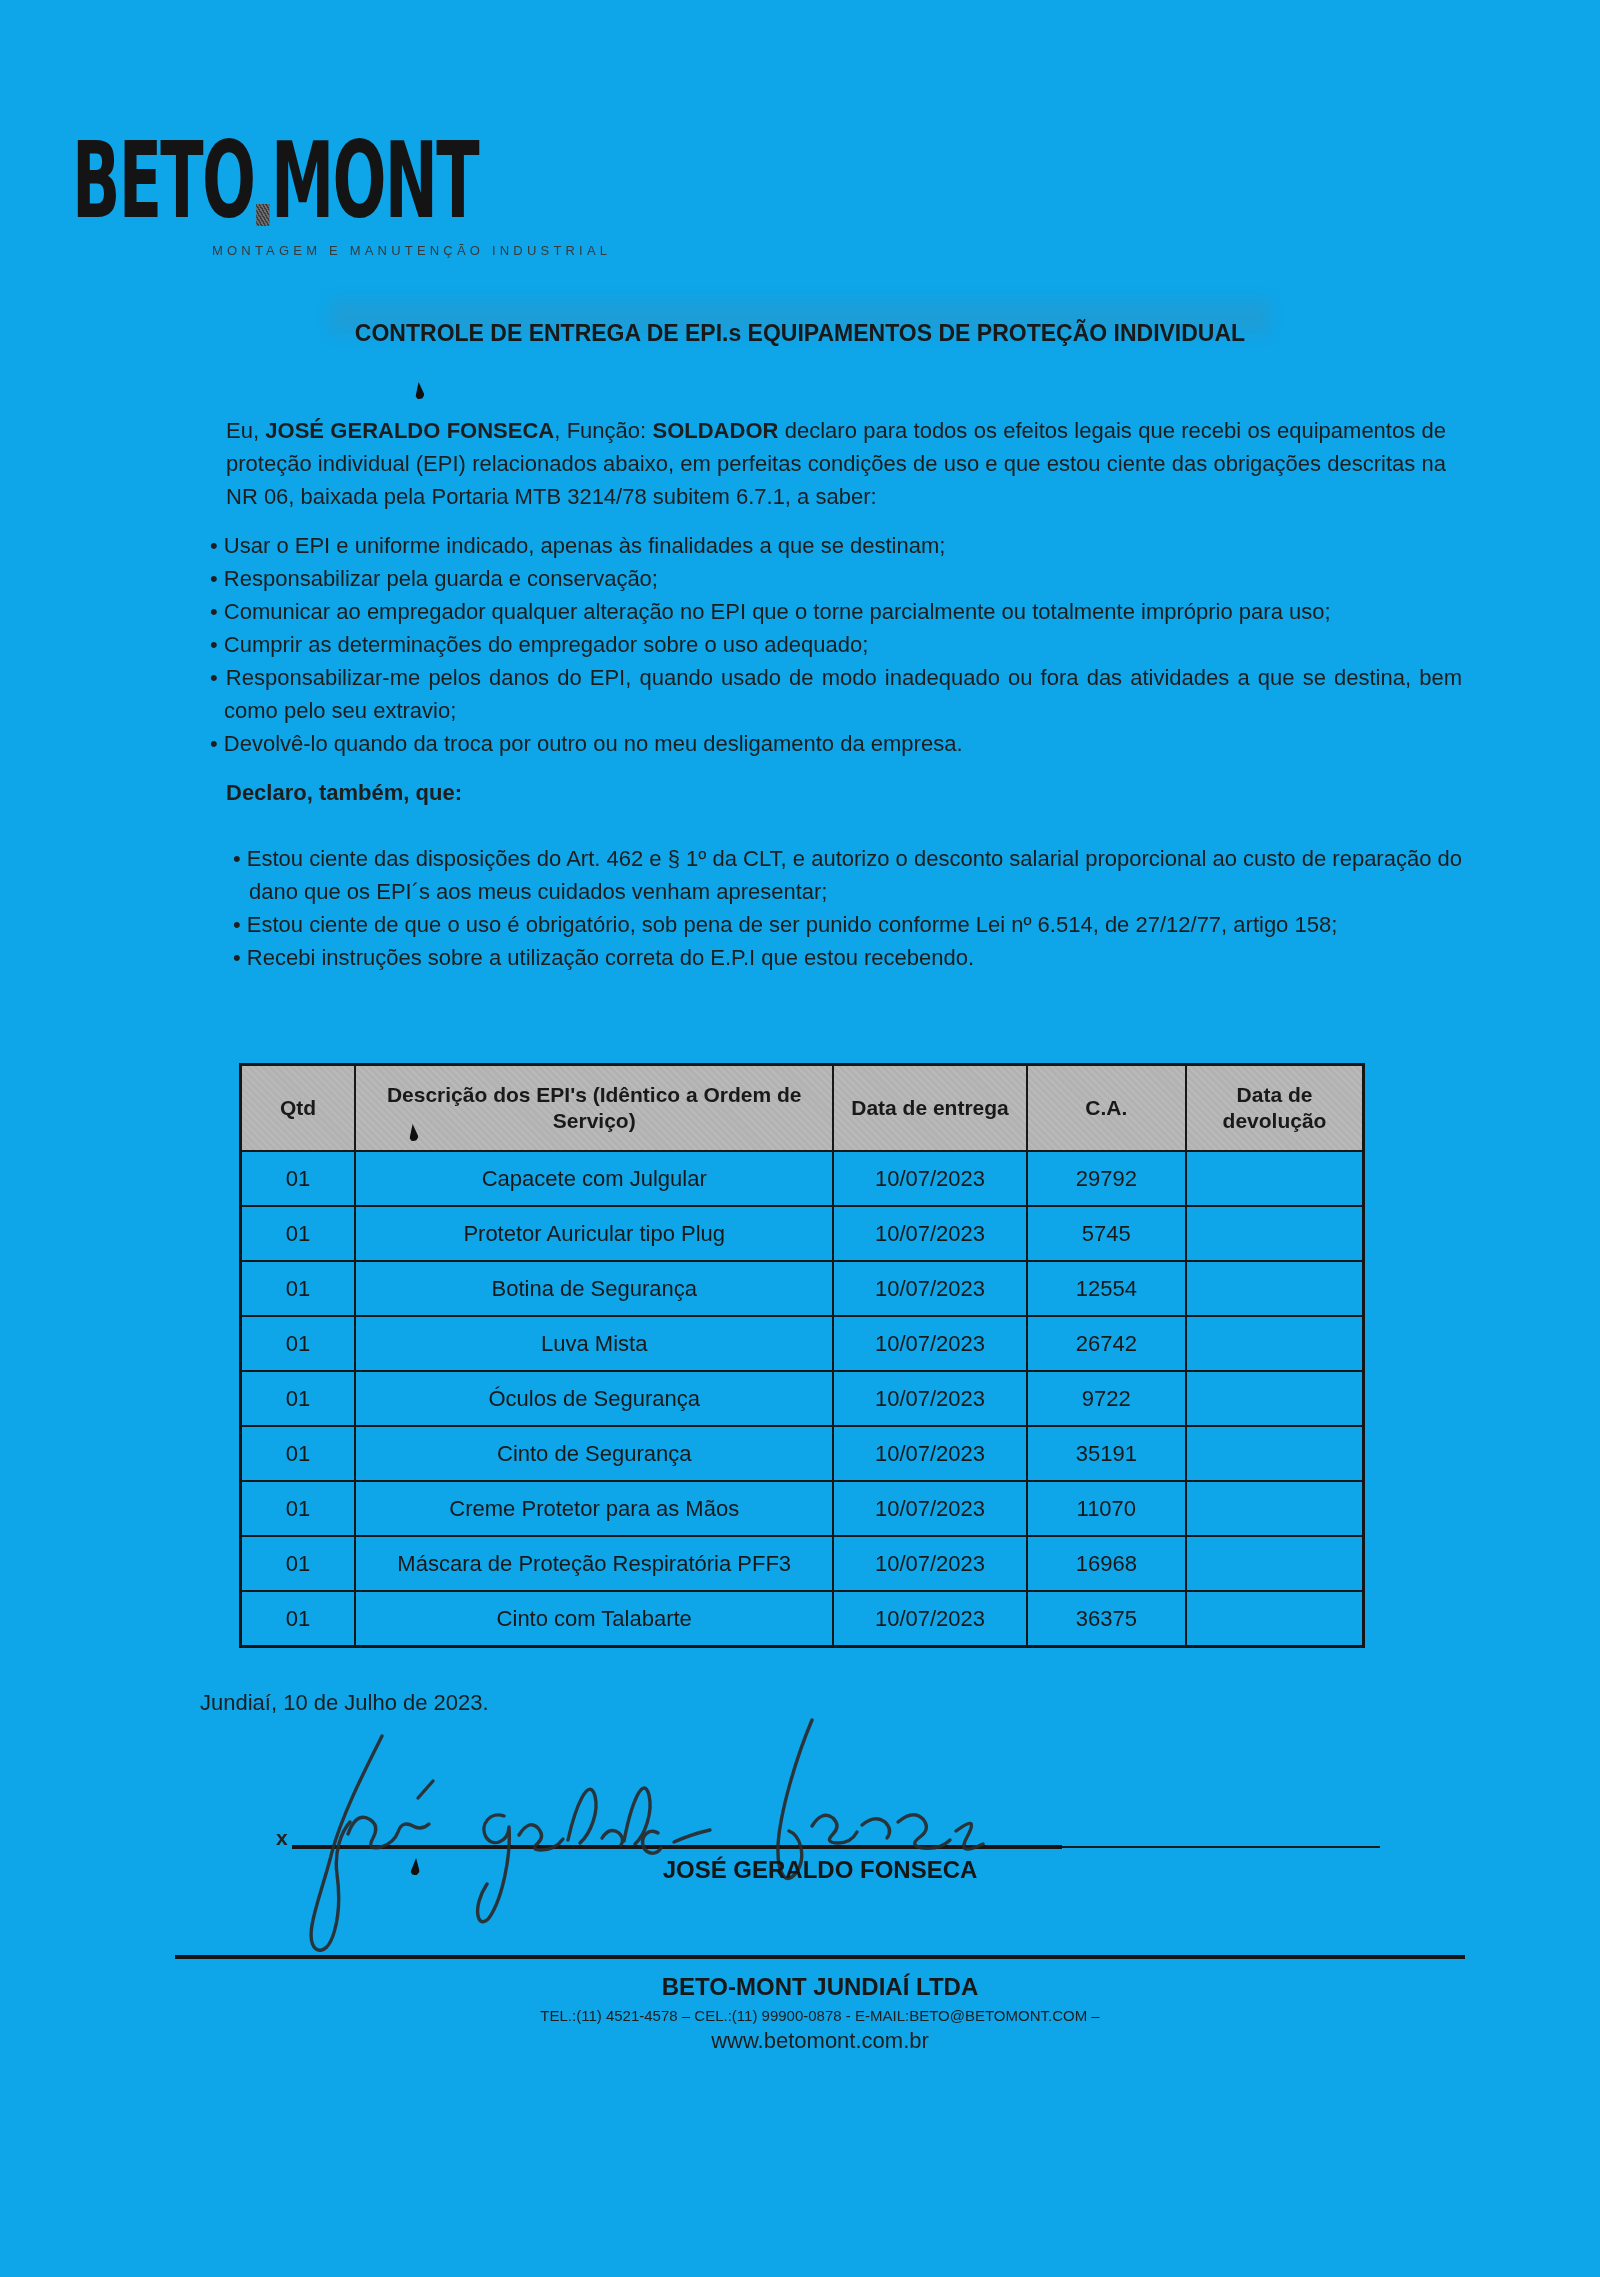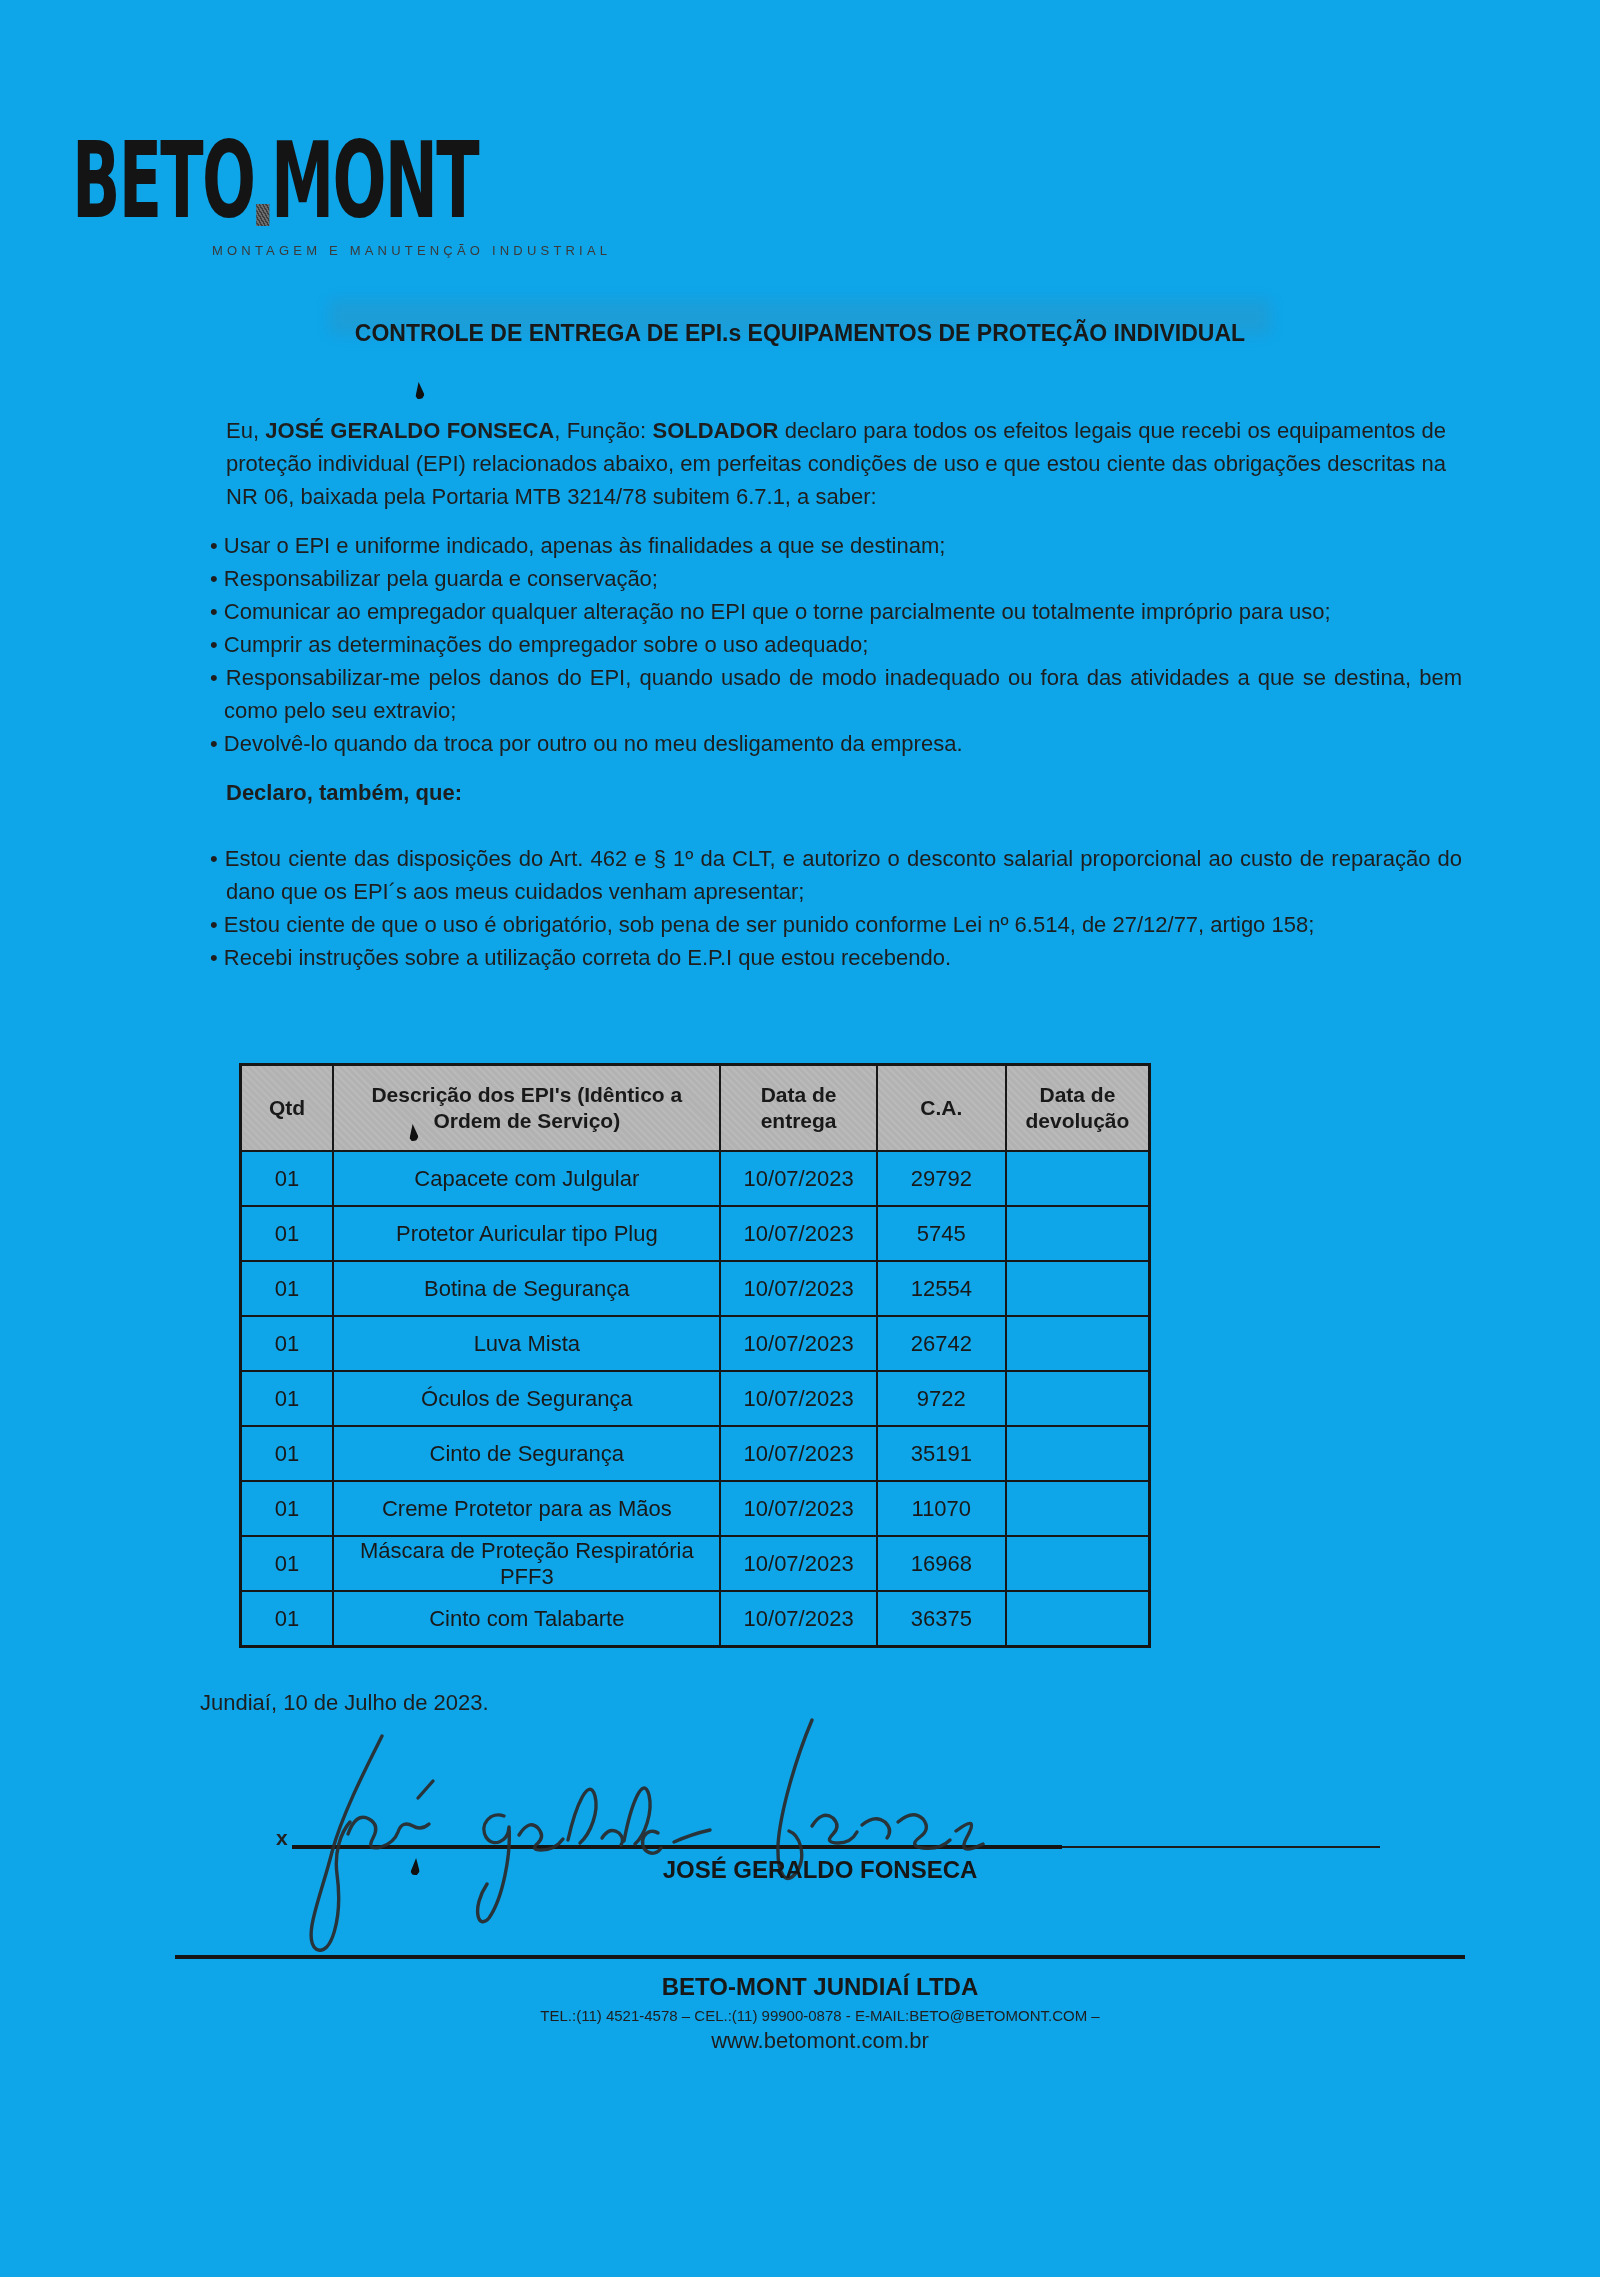--- a/index.html
+++ b/index.html
@@ -54,25 +54,25 @@
   .preamble{
     position:absolute;left:210px;top:398px;width:1252px;
     font-size:22px;line-height:33px;
     text-align:justify;
   }
   .preamble p{margin:16px;}
   .li{padding-left:14px;text-indent:-14px;}
   .declaration-heading{
     font-weight:bold;margin-top:38px;margin-bottom:0;
   }
-  .declaration-list{margin-top:33px;}
+  .declaration-list{margin-top:33px;margin-left:23px;}
   .declaration-list .li{padding-left:16px;text-indent:-16px;}
   
   .epi-table{
-    position:absolute;left:239px;top:1063px;width:912px;
+    position:absolute;left:239px;top:1063px;width:1126px;
     border-collapse:collapse;
     font-size:22px;color:#191919;
     table-layout:fixed;
   }
   .epi-table col.c-qtd{width:10.2%;}
   .epi-table col.c-desc{width:42.6%;}
   .epi-table col.c-entrega{width:17.2%;}
   .epi-table col.c-ca{width:14.2%;}
   .epi-table col.c-dev{width:15.8%;}
   .epi-table th,.epi-table td{

